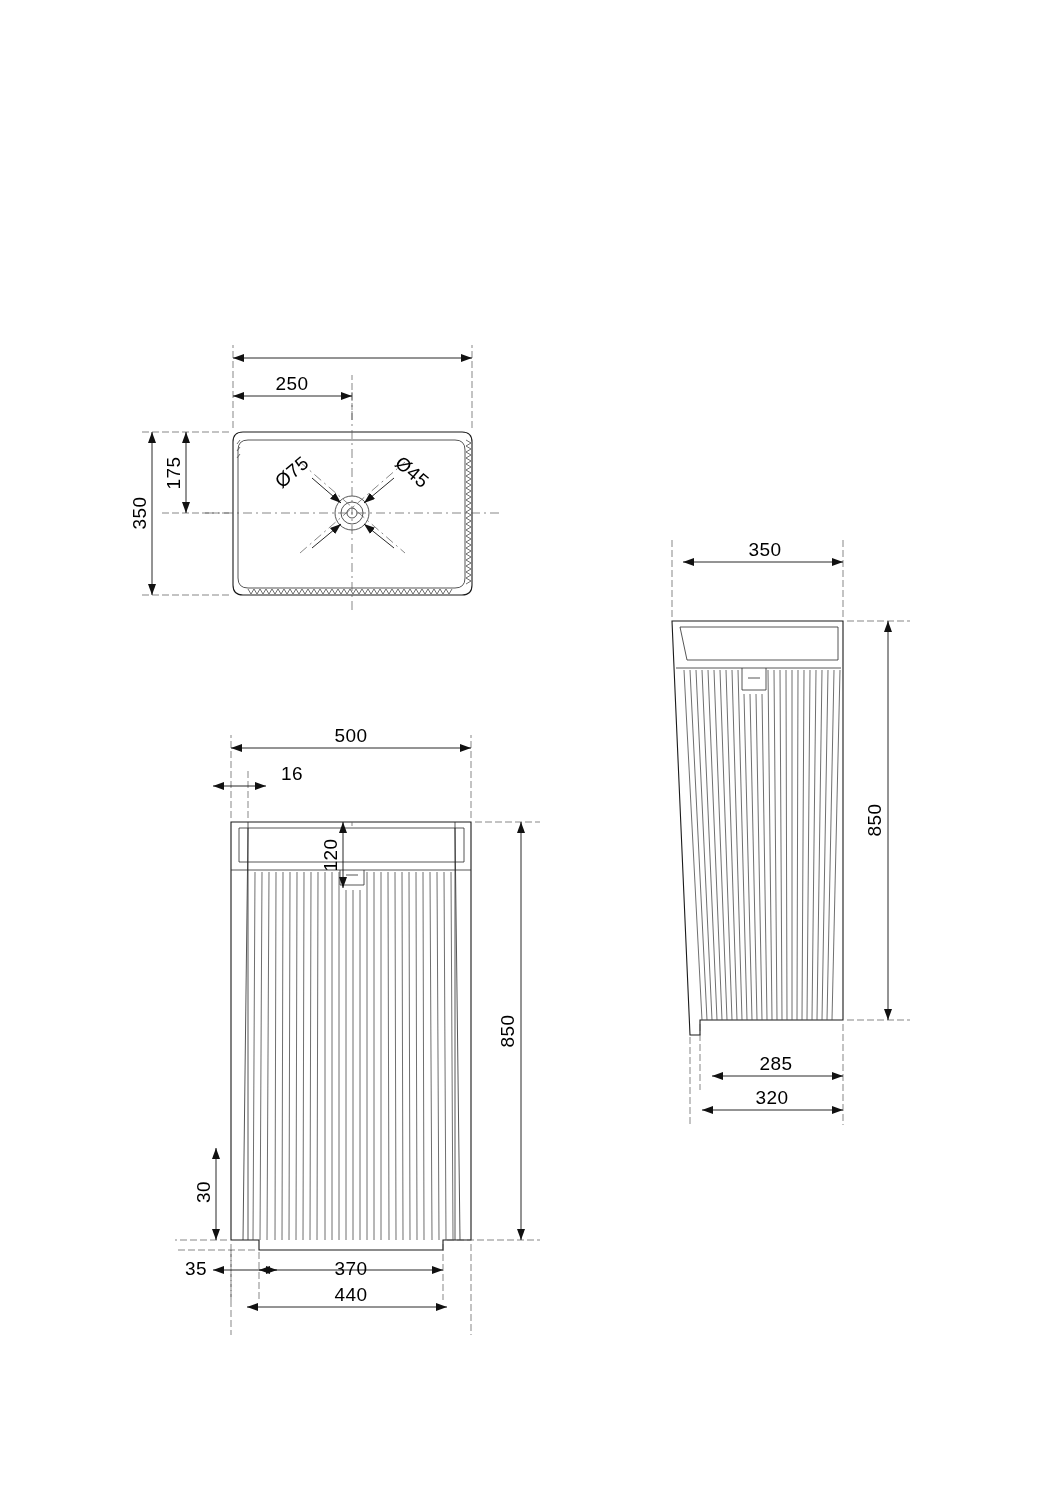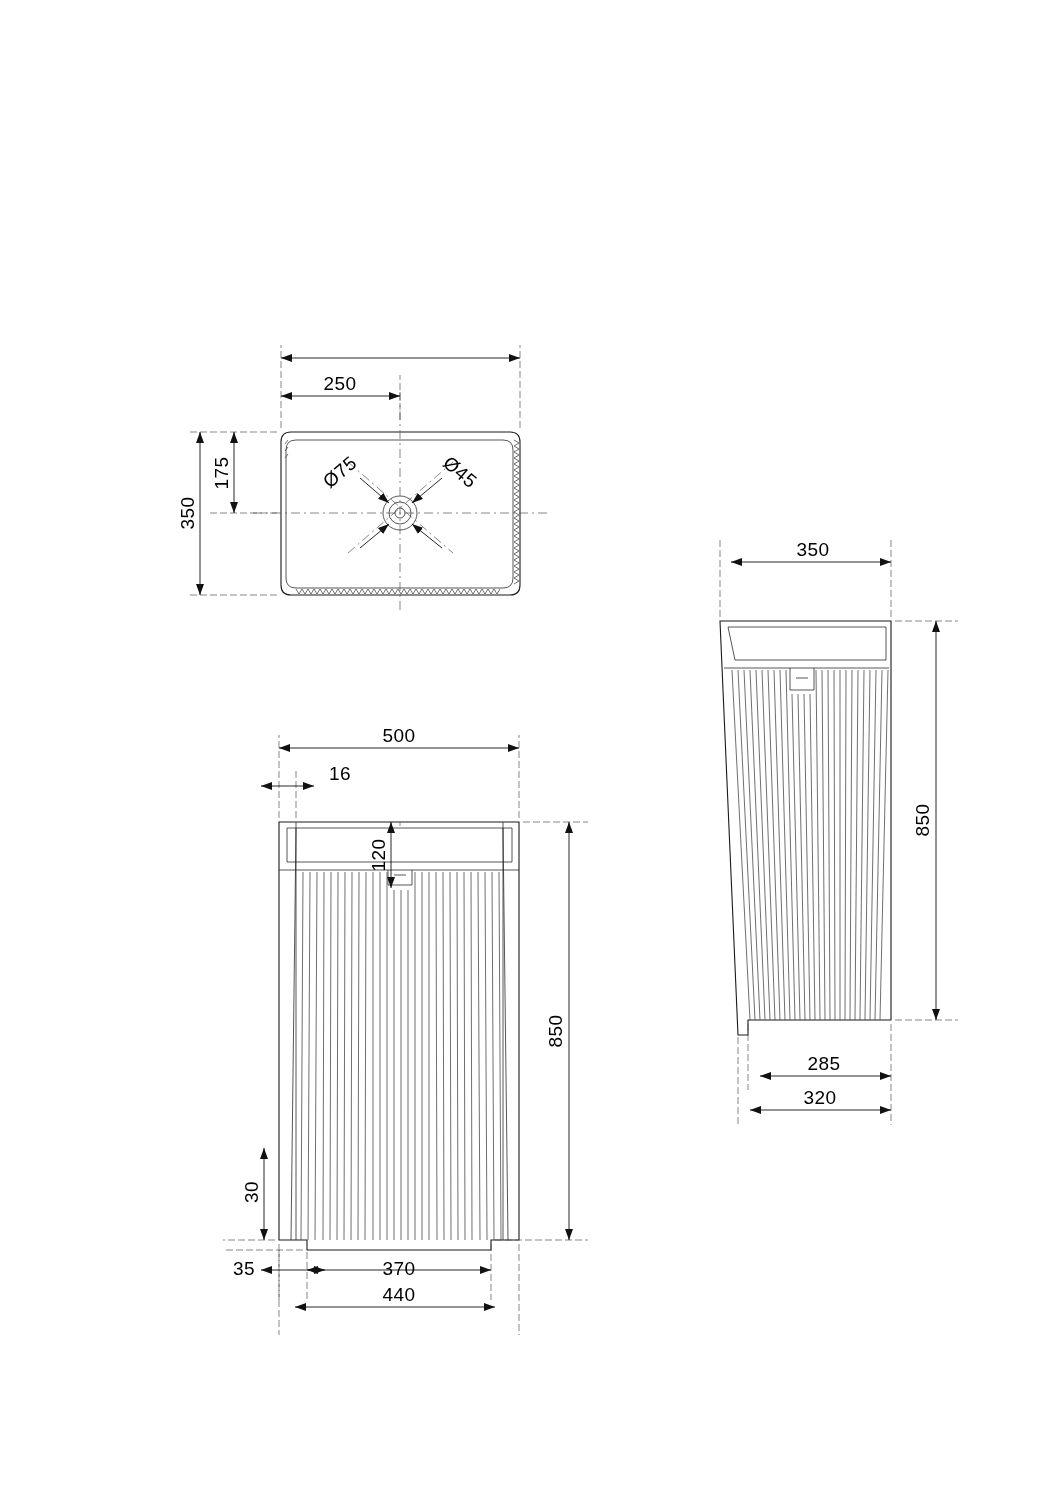--- a/index.html
+++ b/index.html
@@ -14,21 +14,20 @@
     color: #000000;
     position: relative;
     overflow: hidden;
   }
   #drawing-root {
     position: absolute;
     left: 0;
     top: 0;
     width: 892px;
     height: 1500px;
-    padding-left: 48px;
   }
   svg {
     display: block;
   }
   .dim-text {
     font-family: "Liberation Sans", sans-serif;
     font-size: 19px;
     fill: #000000;
     letter-spacing: 0.5px;
   }

